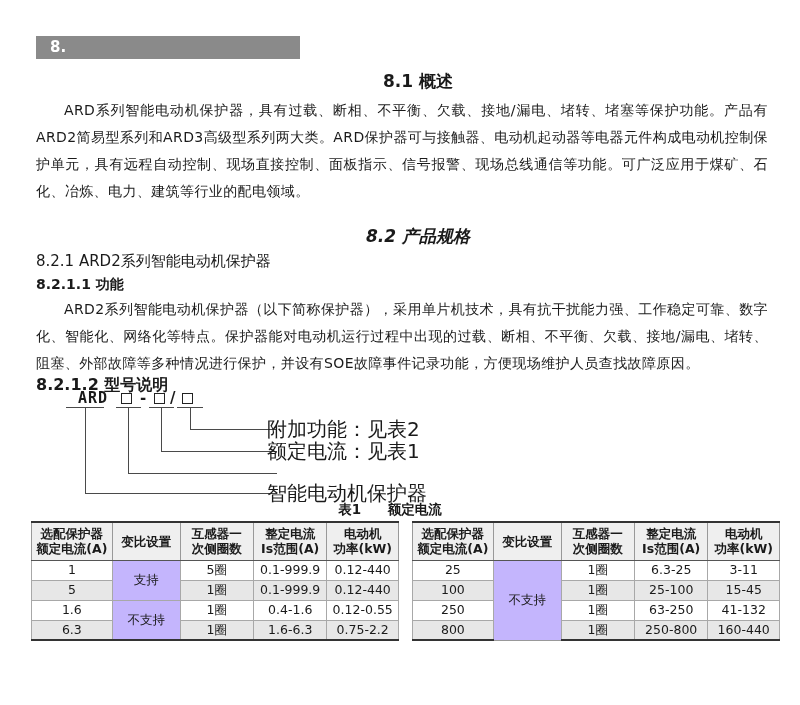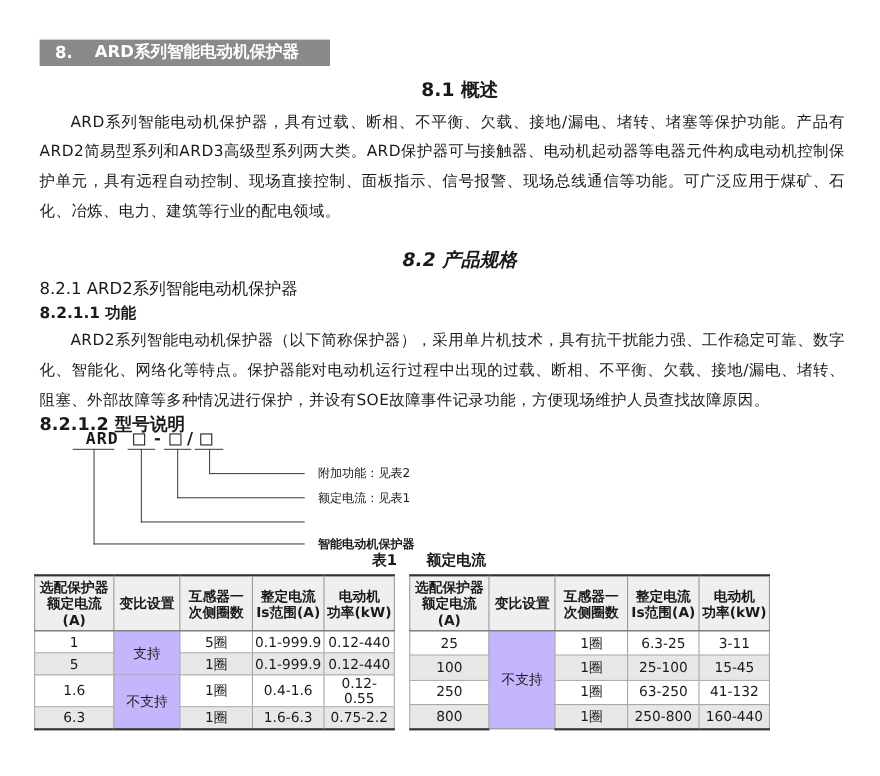--- a/index.html
+++ b/index.html
@@ -59,34 +59,34 @@
   .u { position: absolute; top: 16px; height: 1px; background: #4a4a4a; }
   .u-ard { left: 66px; width: 38px; }
   .u-b1  { left: 116px; width: 25px; }
   .u-b2  { left: 149px; width: 25px; }
   .u-b3  { left: 177px; width: 26px; }
   .connector { position: absolute; top: 16px; border-left: 1px solid #4a4a4a; border-bottom: 1px solid #4a4a4a; }
   .c1 { left: 190px; width: 87px;  height: 23px; }
   .c2 { left: 161px; width: 116px; height: 45px; }
   .c3 { left: 128px; width: 149px; height: 67px; }
   .c4 { left: 85px;  width: 192px; height: 87px; }
-  .dlabel { position: absolute; left: 289px; font-size: 11px; line-height: 15px; white-space: nowrap; }
-  .dl1 { top: 31px; } .dl2 { top: 53px; } .dl3 { top: 75px; } .dl4 { top: 95px; font-weight: bold; }
+  .dlabel { position: absolute; left: 267px; font-size: 20px; line-height: 15px; white-space: nowrap; }
+  .dl1 { top: 31px; } .dl2 { top: 53px; } .dl3 { top: 75px; } .dl4 { top: 95px; }
 
   
   .tbl-caption {
     width: 780px; text-align: center;
     font-size: 13.5px; font-weight: 600; line-height: 18px;
     margin-top: 1px;
   }
   .tbl-caption .cap-title { margin-left: 22px; }
 
   
   .tables-wrap { display: flex; gap: 13px; margin: 3px 0 0 31px; }
-  table.spec { border-collapse: collapse; width: 328px; table-layout: fixed; }
+  table.spec { border-collapse: collapse; width: 368px; table-layout: fixed; }
   table.spec th {
     background: #efefef;
     border: 1px solid #999999;
     border-top: 2.5px solid #333333;
     border-bottom: 1px solid #555555;
     font-size: 12.5px; font-weight: bold;
     line-height: 15px; height: 38px;
     white-space: pre-line; text-align: center; vertical-align: middle;
     padding: 2px 0;
   }
@@ -102,21 +102,20 @@
   table.spec td.bb-thick { border-bottom: 2.5px solid #333333; }
   table.spec td.bb-low { border-bottom: 1px solid #999999; }
 </style>
 </head>
 <body>
 
 
 
 <div class="section-bar">
   <span>8.</span>
-  <span>ARD系列智能电动机保护器</span>
 </div>
 
 <div class="h-major">8.1 概述</div>
 
 <p class="para">ARD系列智能电动机保护器，具有过载、断相、不平衡、欠载、接地/漏电、堵转、堵塞等保护功能。产品有ARD2简易型系列和ARD3高级型系列两大类。ARD保护器可与接触器、电动机起动器等电器元件构成电动机控制保护单元，具有远程自动控制、现场直接控制、面板指示、信号报警、现场总线通信等功能。可广泛应用于煤矿、石化、冶炼、电力、建筑等行业的配电领域。</p>
 
 <div class="h-major gap-big">8.2 产品规格</div>
 <div class="h-sub">8.2.1 ARD2系列智能电动机保护器</div>
 <div class="h-minor">8.2.1.1 功能</div>
 

